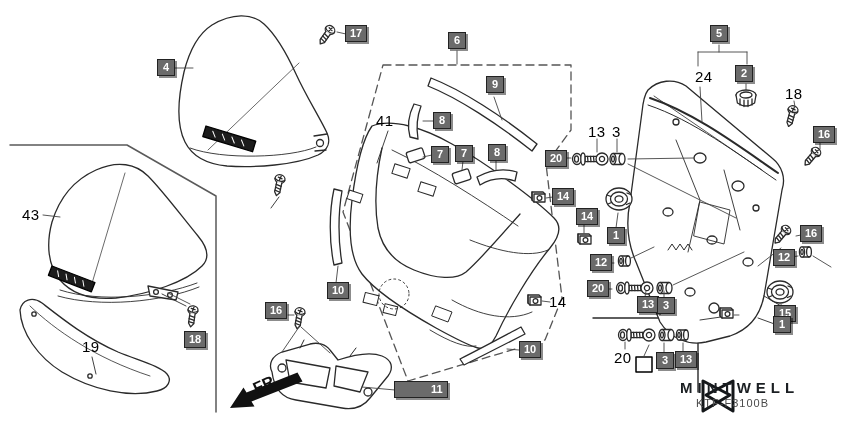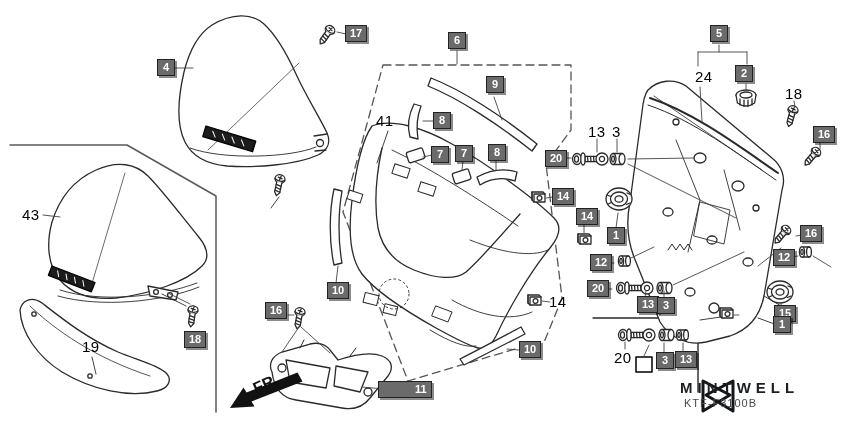--- a/index.html
+++ b/index.html
@@ -16,21 +16,21 @@
     text-align:center;min-width:8px;
     box-shadow:2px 2px 0 rgba(0,0,0,0.45);
   }
   .co.plain{color:#000;font-size:15px;font-weight:400;letter-spacing:0.5px;}
   .logo{position:absolute;right:8px;bottom:6px;width:210px;height:46px;text-align:center;}
   .logo .word{
     position:absolute;left:56px;top:10px;font-size:15px;font-weight:bold;
     letter-spacing:5px;color:#1b1f23;
   }
   .logo .code{
-    position:absolute;left:60px;top:28px;font-size:11px;color:#4a4a4a;letter-spacing:1px;
+    position:absolute;left:72px;top:28px;font-size:11px;color:#4a4a4a;letter-spacing:1px;
   }
 </style>
 </head>
 <body>
 
 <div class="stage">
 
   <svg class="art" width="842" height="421" viewBox="0 0 842 421" fill="none" stroke="#2a2a2a" stroke-width="1.3" stroke-linejoin="round" stroke-linecap="round">
 
     <defs>
@@ -315,21 +315,21 @@
       <div class="co boxed" style="left: 431px; top: 146px;">7</div>
       <div class="co boxed" style="left: 455px; top: 145px;">7</div>
       <div class="co boxed" style="left: 488px; top: 144px;">8</div>
       <div class="co boxed" style="left: 545px; top: 150px;">20</div>
       <div class="co boxed" style="left: 552px; top: 188px;">14</div>
       <div class="co boxed" style="left: 576px; top: 208px;">14</div>
       <div class="co boxed" style="left: 327px; top: 282px;">10</div>
       <div class="co boxed" style="left: 265px; top: 302px;">16</div>
       <div class="co boxed" style="left: 184px; top: 331px;">18</div>
       <div class="co boxed" style="left: 519px; top: 341px;">10</div>
-      <div class="co boxed" style="left: 378px; top: 381px; padding-left: 36px;">11</div>
+      <div class="co boxed" style="left: 394px; top: 381px; padding-left: 36px;">11</div>
       <div class="co boxed" style="left: 710px; top: 25px;">5</div>
       <div class="co boxed" style="left: 735px; top: 65px;">2</div>
       <div class="co boxed" style="left: 813px; top: 126px;">16</div>
       <div class="co boxed" style="left: 800px; top: 225px;">16</div>
       <div class="co boxed" style="left: 607px; top: 227px;">1</div>
       <div class="co boxed" style="left: 590px; top: 254px;">12</div>
       <div class="co boxed" style="left: 773px; top: 249px;">12</div>
       <div class="co boxed" style="left: 587px; top: 280px;">20</div>
       <div class="co boxed" style="left: 637px; top: 296px;">13</div>
       <div class="co boxed" style="left: 657px; top: 297px;">3</div>

